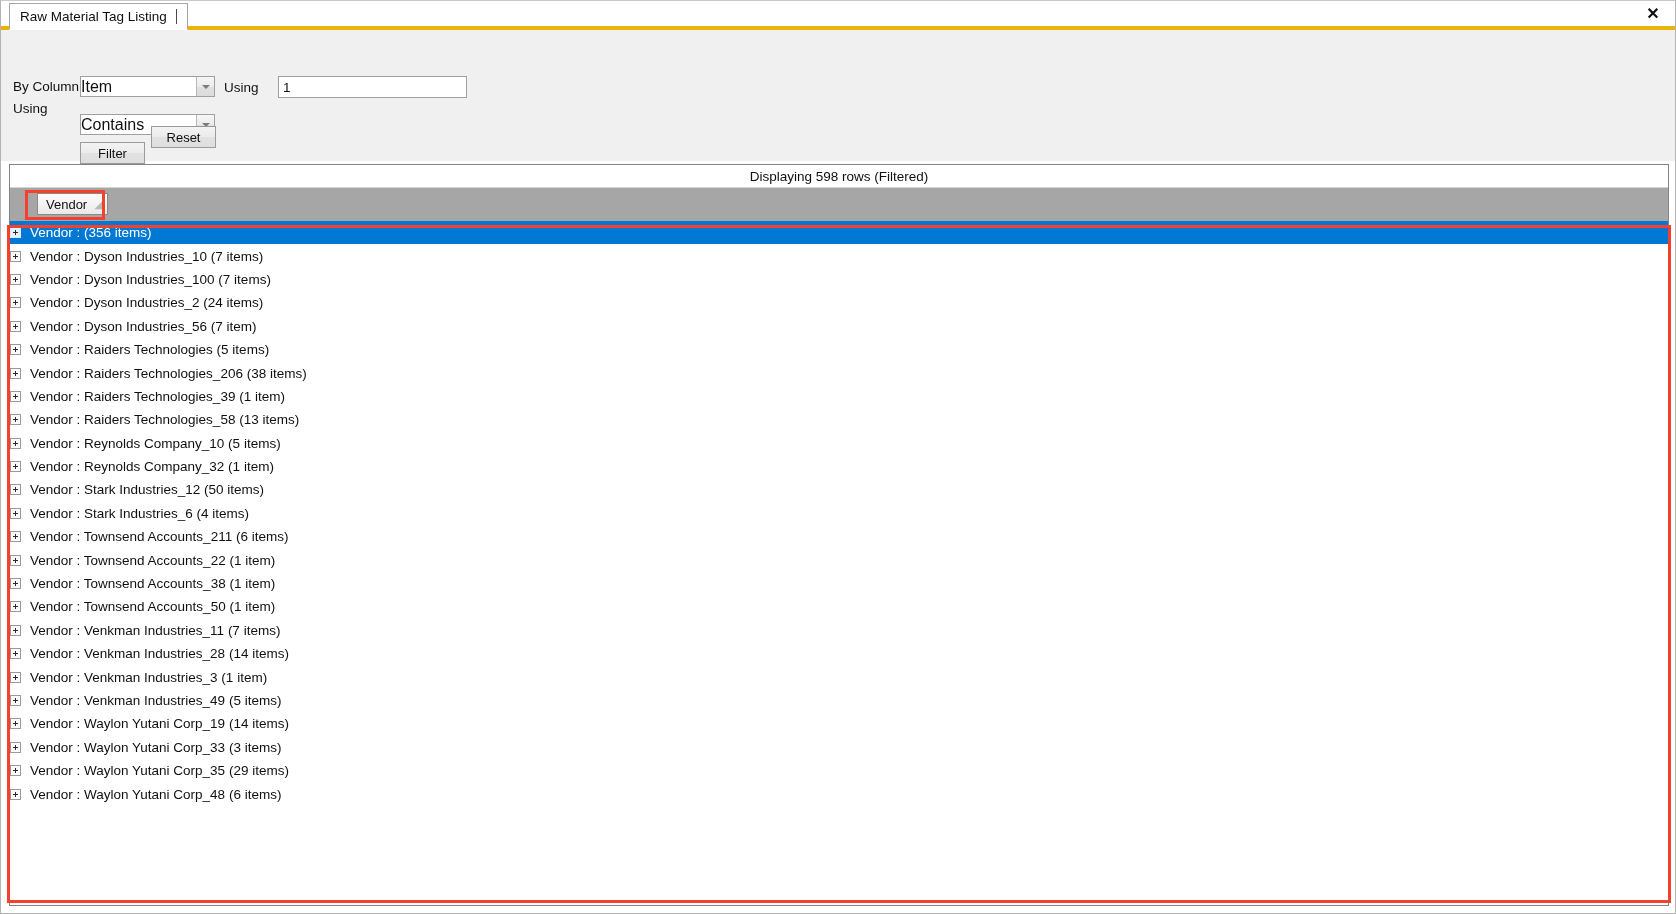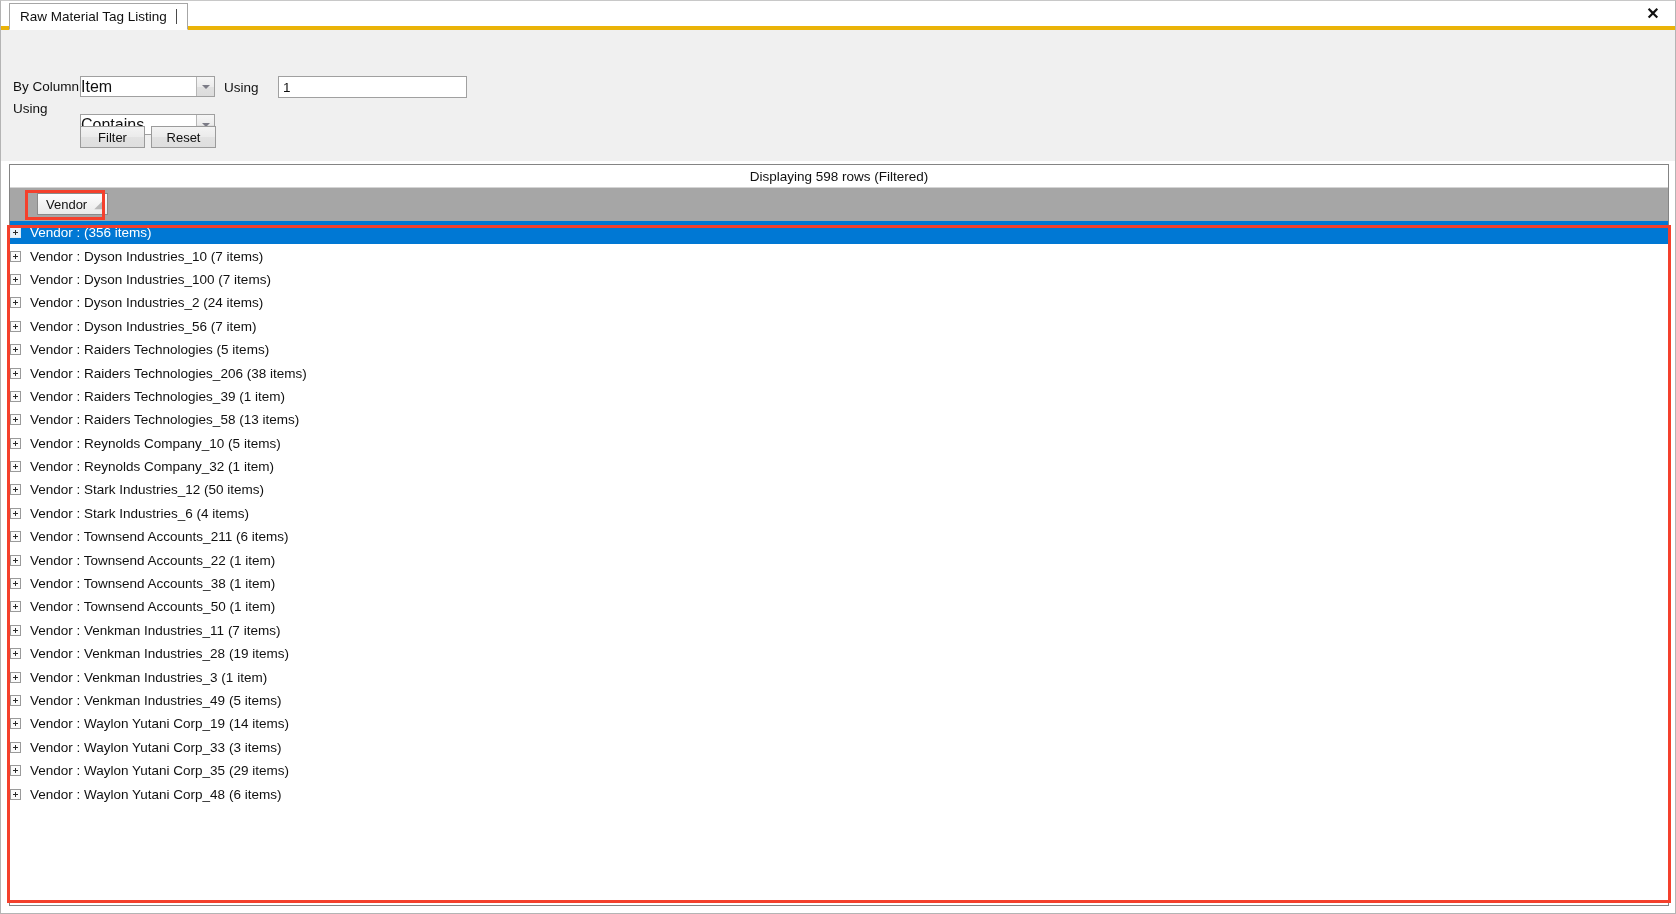--- a/index.html
+++ b/index.html
@@ -160,21 +160,21 @@
     border: 1px solid #9b9b9b;
     box-sizing: border-box;
     font-family: "Liberation Sans", sans-serif;
     font-size: 13px;
     color: #101010;
     display: flex;
     align-items: center;
     justify-content: center;
     cursor: default;
   }
-  .btn-filter { left: 79px; top: 96px; }
+  .btn-filter { left: 79px; top: 112px; }
   .btn-reset  { left: 150px; top: 96px; }
 
   
   .grid-wrap {
     position: absolute;
     left: 8px;
     top: 163px;
     width: 1660px;
     height: 742px;
     box-sizing: border-box;
@@ -415,21 +415,21 @@
         <div class="row">
           <span class="expander"></span>
           <span class="row-text">Vendor : Townsend Accounts_50 (1 item)</span>
         </div>
         <div class="row">
           <span class="expander"></span>
           <span class="row-text">Vendor : Venkman Industries_11 (7 items)</span>
         </div>
         <div class="row">
           <span class="expander"></span>
-          <span class="row-text">Vendor : Venkman Industries_28 (19 items)</span>
+          <span class="row-text">Vendor : Venkman Industries_28 (14 items)</span>
         </div>
         <div class="row">
           <span class="expander"></span>
           <span class="row-text">Vendor : Venkman Industries_3 (1 item)</span>
         </div>
         <div class="row">
           <span class="expander"></span>
           <span class="row-text">Vendor : Venkman Industries_49 (5 items)</span>
         </div>
         <div class="row">

